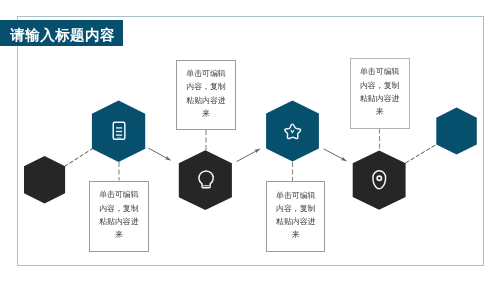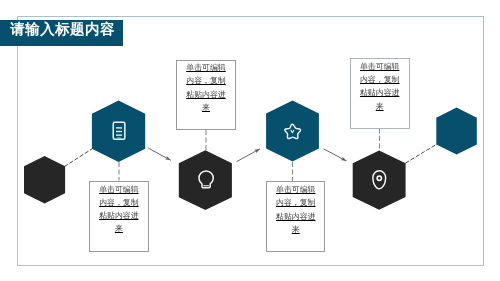--- a/index.html
+++ b/index.html
@@ -2,26 +2,26 @@
 <html><head>
 <meta charset="utf-8">
 <style>
   html,body{margin:0;padding:0;}
   body{width:500px;height:281px;background:#ffffff;overflow:hidden;
        font-family:"Liberation Sans","DejaVu Sans",sans-serif;}
   #slide{position:relative;width:500px;height:281px;background:#fff;}
   #frame{position:absolute;left:17.4px;top:16.0px;width:466.2px;height:249.5px;
          border:1px solid #adbfc8;box-sizing:border-box;}
   #title-box{position:absolute;left:0;top:20.3px;width:123.2px;height:26.1px;
-             background:#07506d;display:flex;align-items:flex-start;}
+             background:#07506d;display:flex;align-items:center;}
   #title-text{color:#fff;font-size:14.5px;font-weight:bold;margin-left:10.3px;letter-spacing:.45px;
               line-height:1;position:relative;top:1.6px;
               -webkit-font-smoothing:antialiased;transform:translateZ(0);}
   .tbox{position:absolute;border:1px solid #9b9b9b;box-sizing:border-box;
-        display:flex;align-items:flex-end;padding-bottom:16px;justify-content:center;text-align:center;text-decoration:underline;}
+        display:flex;align-items:center;padding-bottom:5px;justify-content:center;text-align:center;}
   .tbox span{font-size:7.9px;line-height:13.3px;color:#3a3a3a;display:block;width:41px;
              letter-spacing:0;-webkit-font-smoothing:antialiased;
              transform:translateZ(0);position:relative;top:1.1px;}
   svg.layer{position:absolute;left:0;top:0;width:500px;height:281px;}
 </style>
 </head>
 <body>
 
 <div id="slide">
   <div id="frame"></div>

